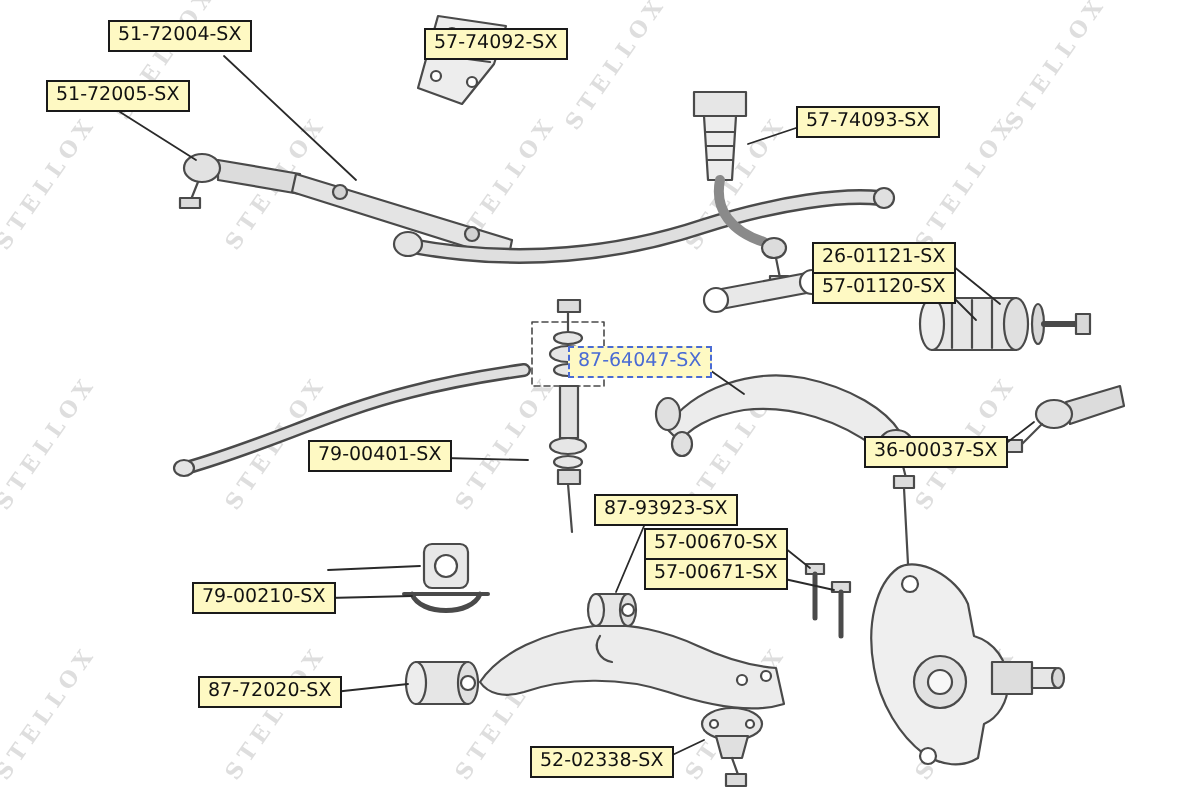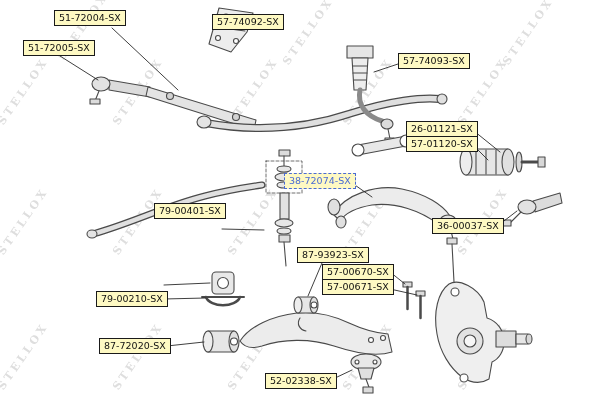--- a/index.html
+++ b/index.html
@@ -232,23 +232,23 @@
       </g>
     </g>
   </svg>
 
   <div class="part-label" style="left:54px;top:10px">51-72004-SX</div>
   <div class="part-label" style="left:212px;top:14px">57-74092-SX</div>
   <div class="part-label" style="left:23px;top:40px">51-72005-SX</div>
   <div class="part-label" style="left:398px;top:53px">57-74093-SX</div>
   <div class="part-label" style="left:406px;top:121px">26-01121-SX</div>
   <div class="part-label" style="left:406px;top:136px">57-01120-SX</div>
-  <div class="part-label highlight" style="left:284px;top:173px">38-72074-SX</div>
+  <div class="part-label highlight" style="left:284px;top:173px">87-64047-SX</div>
   <div class="part-label" style="left:432px;top:218px">36-00037-SX</div>
-  <div class="part-label" style="left:154px;top:203px">79-00401-SX</div>
+  <div class="part-label" style="left:154px;top:220px">79-00401-SX</div>
   <div class="part-label" style="left:297px;top:247px">87-93923-SX</div>
   <div class="part-label" style="left:322px;top:264px">57-00670-SX</div>
   <div class="part-label" style="left:322px;top:279px">57-00671-SX</div>
   <div class="part-label" style="left:96px;top:291px">79-00210-SX</div>
   <div class="part-label" style="left:99px;top:338px">87-72020-SX</div>
   <div class="part-label" style="left:265px;top:373px">52-02338-SX</div>
 
 </div>
 
 </body></html>

